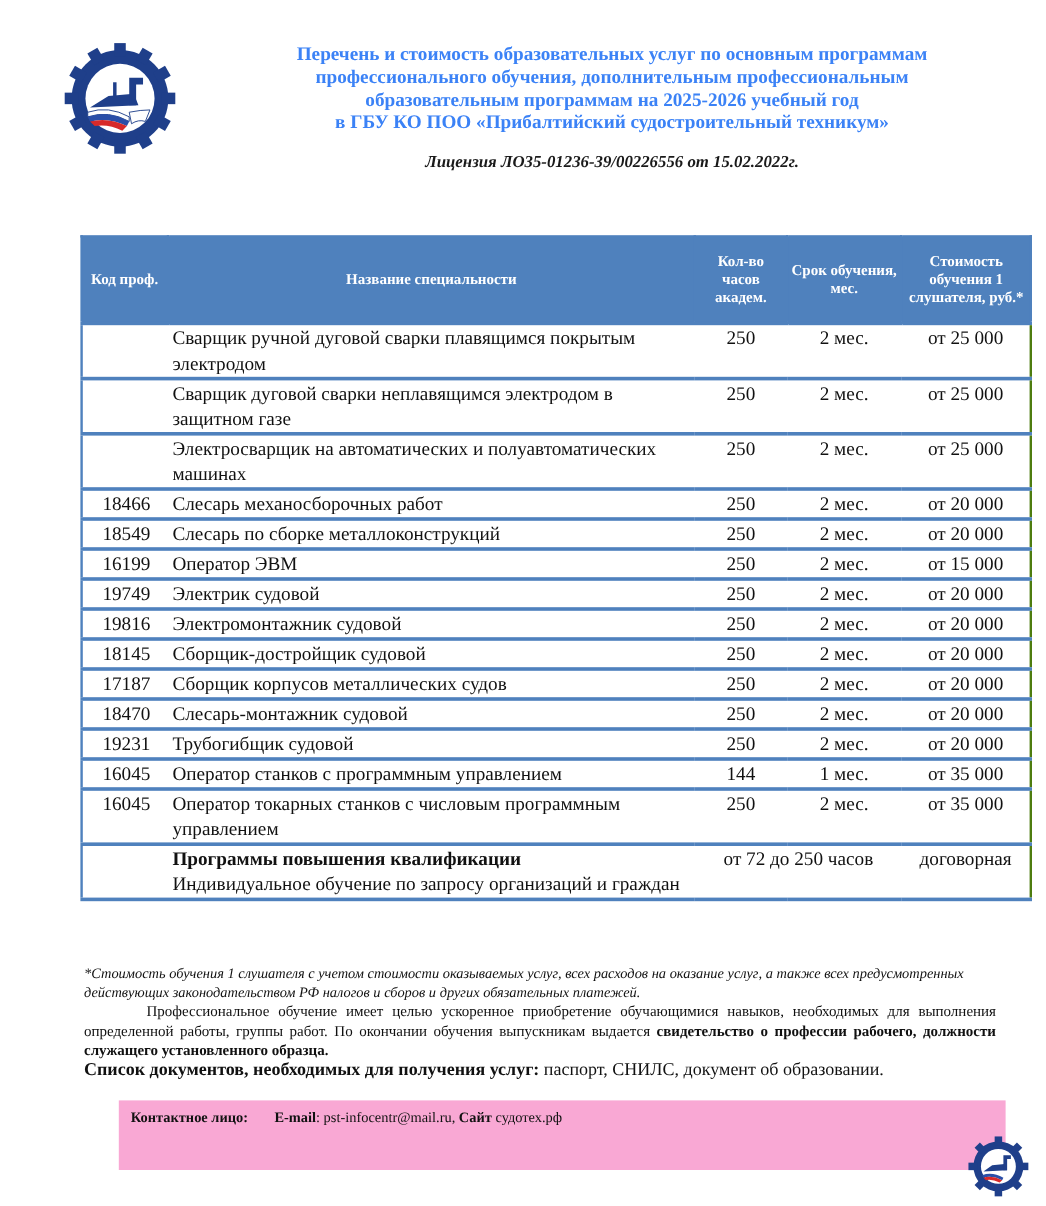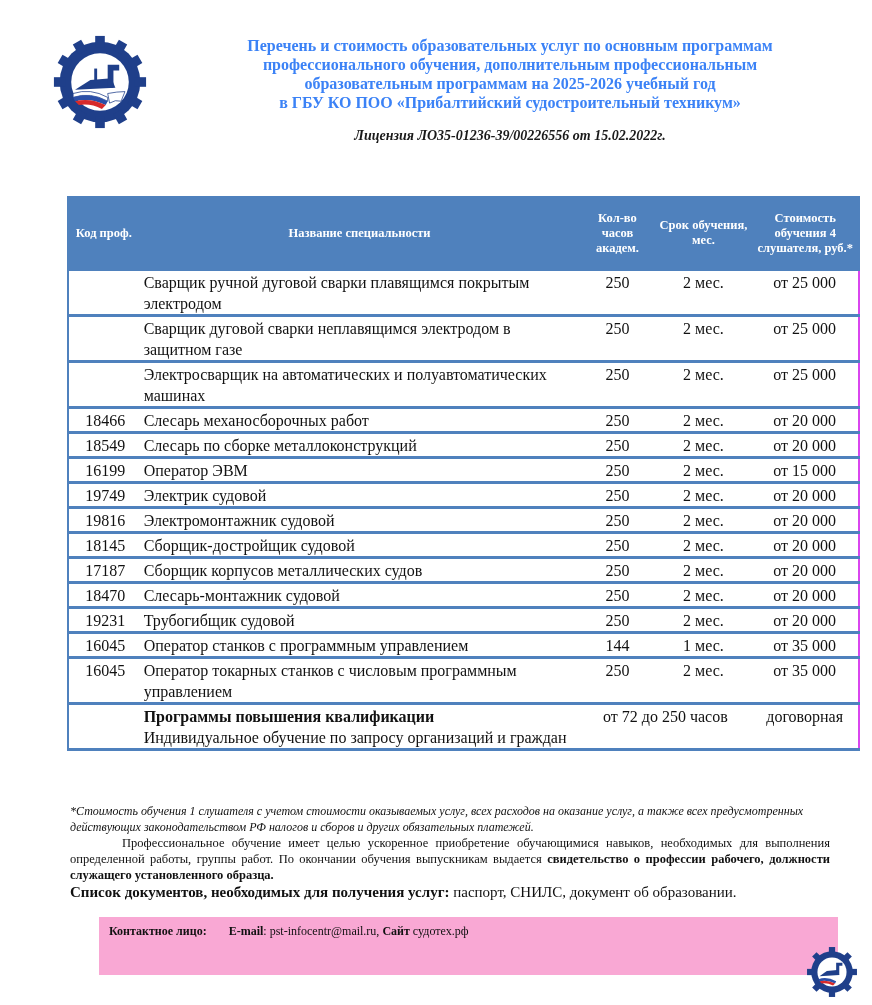--- a/index.html
+++ b/index.html
@@ -7,21 +7,21 @@
   .logo-top { position: absolute; left: 52px; top: 34px; width: 96px; height: 96px; }
   .logo-bottom { position: absolute; left: 806px; top: 946px; width: 52px; height: 52px; }
   .title-block { position: absolute; left: 190px; top: 36px; width: 640px; text-align: center; font-weight: bold; font-size: 16px; line-height: 19px; color: #3b82f6; }
   .title-block div { white-space: nowrap; }
   .license { position: absolute; left: 200px; top: 128px; width: 620px; text-align: center; font-weight: bold; font-style: italic; font-size: 14px; color: #1a1a1a; }
 
   table.price { position: absolute; left: 67px; top: 196px; width: 793px; border-collapse: collapse; font-size: 16px; }
   table.price th { background: #4f81bd; color: #fff; font-weight: bold; font-size: 12.5px; line-height: 15px; padding: 4px 2px; text-align: center; vertical-align: middle; border: 2px solid #4f81bd; }
   table.price td { border-top: 3px solid #4f81bd; border-bottom: 3px solid #4f81bd; padding: 1px 4px 0 4px; vertical-align: top; line-height: 21px; }
   table.price tr td:first-child { border-left: 2px solid #4f81bd; }
-  table.price tr td:last-child { border-right: 2px solid #d946ef; margin-top: 44px; }
+  table.price tr td:last-child { border-right: 2px solid #4d7c0f; margin-top: 44px; }
   .c-code { width: 62px; text-align: center; padding-left: 6px !important; }
   .c-name { width: 450px; }
   .c-hours { width: 70px; text-align: center; }
   .c-term { width: 90px; text-align: center; }
   .c-price { width: 100px; text-align: center; }
   .bold { font-weight: bold; }
 
   .footnote { position: absolute; left: 70px; top: 803px; width: 760px; font-style: italic; font-size: 12px; line-height: 16px; }
   .para { position: absolute; left: 70px; top: 835px; width: 760px; font-size: 12.5px; line-height: 16px; text-align: justify; }
   .para .indent { display: inline-block; width: 52px; }
@@ -69,21 +69,21 @@
 </div>
 <div class="license">Лицензия ЛО35-01236-39/00226556 от 15.02.2022г.</div>
 
 <table class="price">
   <thead>
     <tr>
       <th class="c-code" style="text-align:center;padding-left:2px!important;">Код проф.</th>
       <th class="c-name">Название специальности</th>
       <th class="c-hours">Кол-во часов академ.</th>
       <th class="c-term">Срок обучения, мес.</th>
-      <th class="c-price" style="height:62px;">Стоимость обучения 4 слушателя, руб.*</th>
+      <th class="c-price" style="height:62px;">Стоимость обучения 1 слушателя, руб.*</th>
     </tr>
   </thead>
   <tbody>
     <tr>
         <td class="c-code"></td>
         <td class="c-name">Сварщик ручной дуговой сварки плавящимся покрытым электродом</td>
         <td class="c-hours">250</td>
         <td class="c-term">2 мес.</td>
         <td class="c-price">от 25 000</td>
       </tr>

